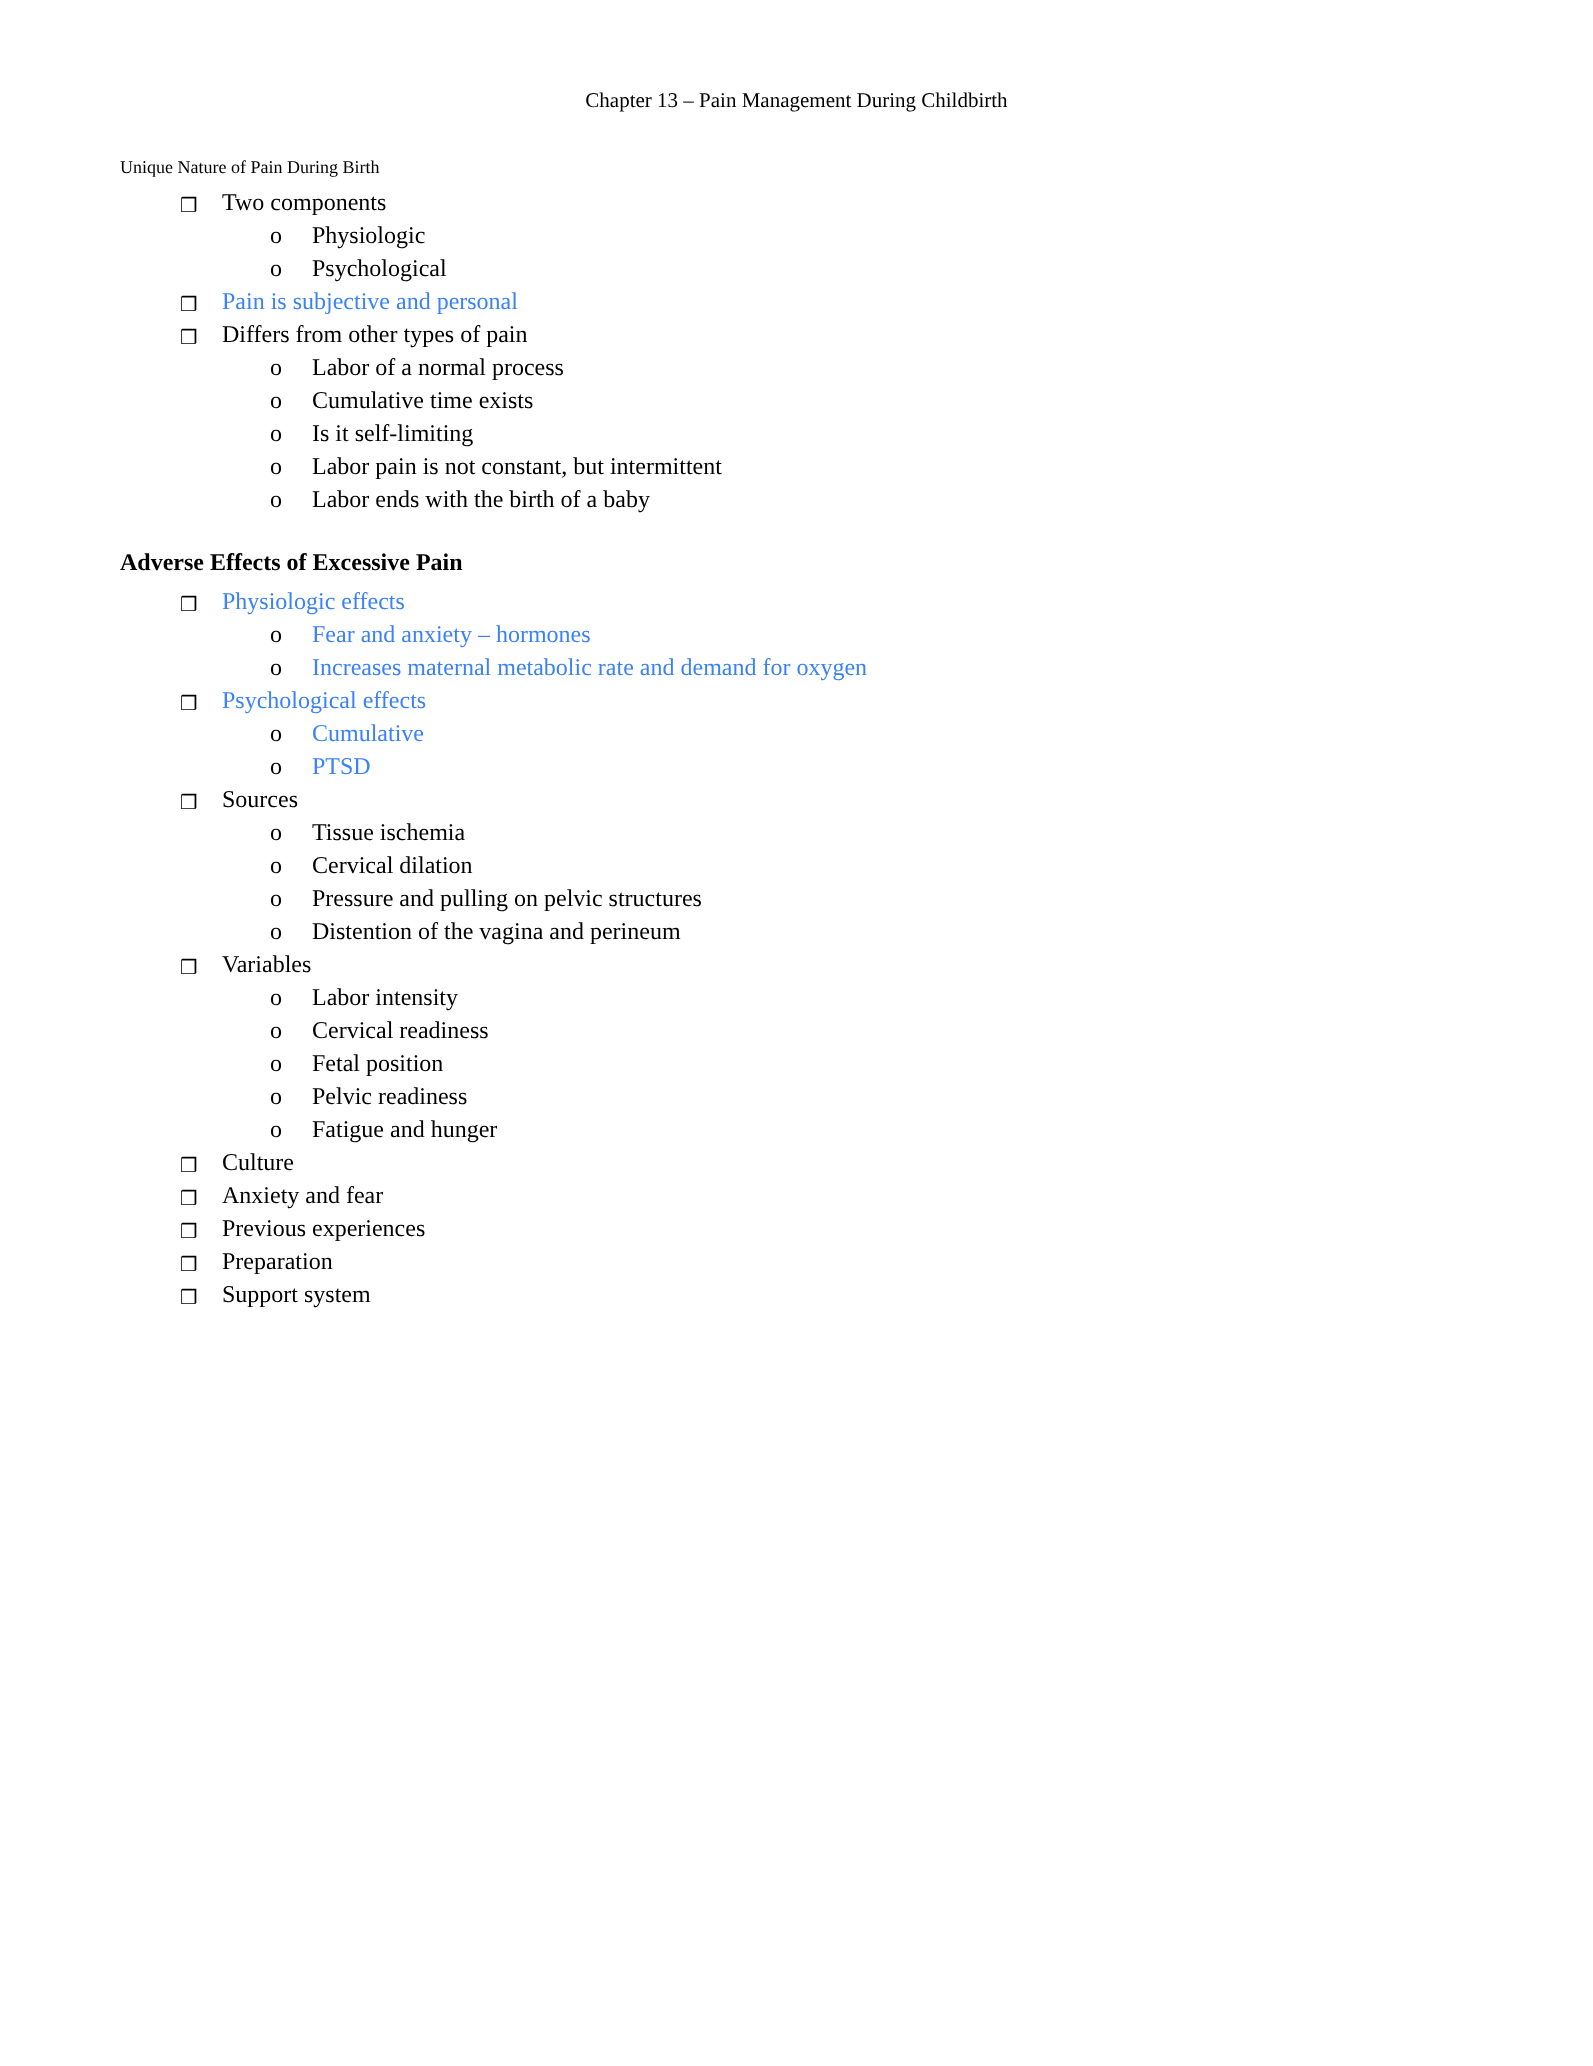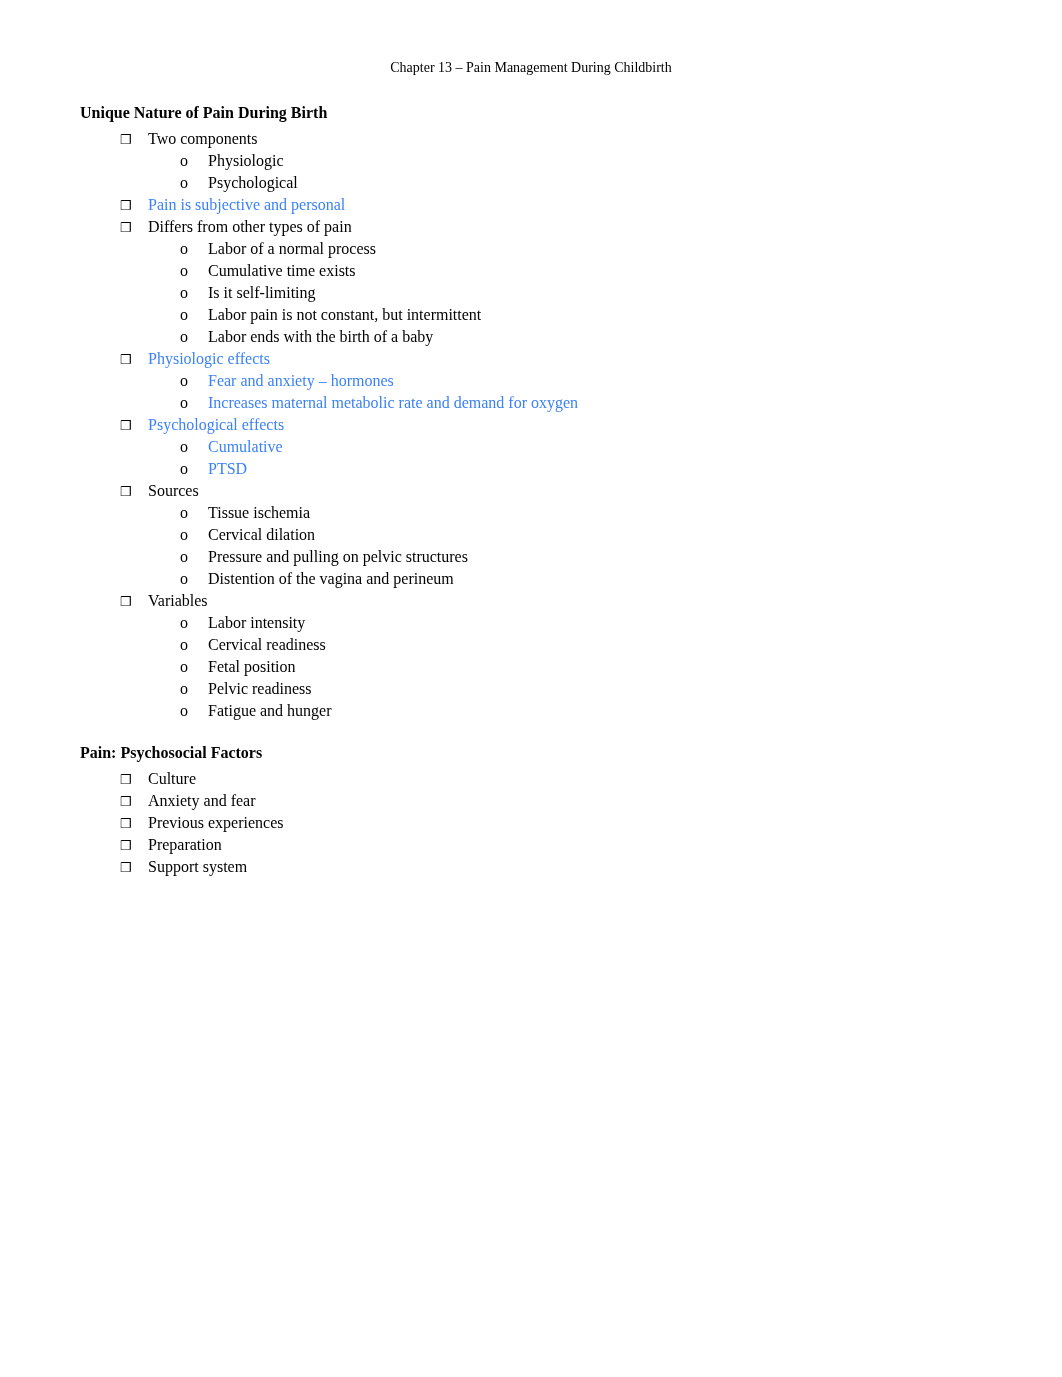--- a/index.html
+++ b/index.html
@@ -26,22 +26,22 @@
     }
 
     .section-heading {
       font-size: 16px;
       font-weight: bold;
       margin-bottom: 8px;
       margin-top: 24px;
     }
 
     .section-heading-nomargin {
-      font-size: 16px;
-      font-weight: bold;
+      font-size: 12px;
+      font-weight: normal;
       margin-bottom: 8px;
     }
 
     .bullet-l1 {
       display: flex;
       align-items: flex-start;
       margin-left: 40px;
       margin-bottom: 4px;
       font-size: 16px;
     }
@@ -108,20 +108,21 @@
       <span>Is it self-limiting</span>
     </div>
     <div class="bullet-l2">
       <span class="bullet-l2-marker">o</span>
       <span>Labor pain is not constant, but intermittent</span>
     </div>
     <div class="bullet-l2">
       <span class="bullet-l2-marker">o</span>
       <span>Labor ends with the birth of a baby</span>
     </div>
+    <div class="section-heading">Adverse Effects of Excessive Pain</div>
     <div class="bullet-l1">
       <span class="bullet-l1-marker">❒</span>
       <span class="red">Physiologic effects</span>
     </div>
     <div class="bullet-l2">
       <span class="bullet-l2-marker">o</span>
       <span class="red">Fear and anxiety – hormones</span>
     </div>
     <div class="bullet-l2">
       <span class="bullet-l2-marker">o</span>
@@ -176,21 +177,20 @@
       <span>Fetal position</span>
     </div>
     <div class="bullet-l2">
       <span class="bullet-l2-marker">o</span>
       <span>Pelvic readiness</span>
     </div>
     <div class="bullet-l2">
       <span class="bullet-l2-marker">o</span>
       <span>Fatigue and hunger</span>
     </div>
-    <div class="section-heading">Pain: Psychosocial Factors</div>
     <div class="bullet-l1">
       <span class="bullet-l1-marker">❒</span>
       <span>Culture</span>
     </div>
     <div class="bullet-l1">
       <span class="bullet-l1-marker">❒</span>
       <span>Anxiety and fear</span>
     </div>
     <div class="bullet-l1">
       <span class="bullet-l1-marker">❒</span>

